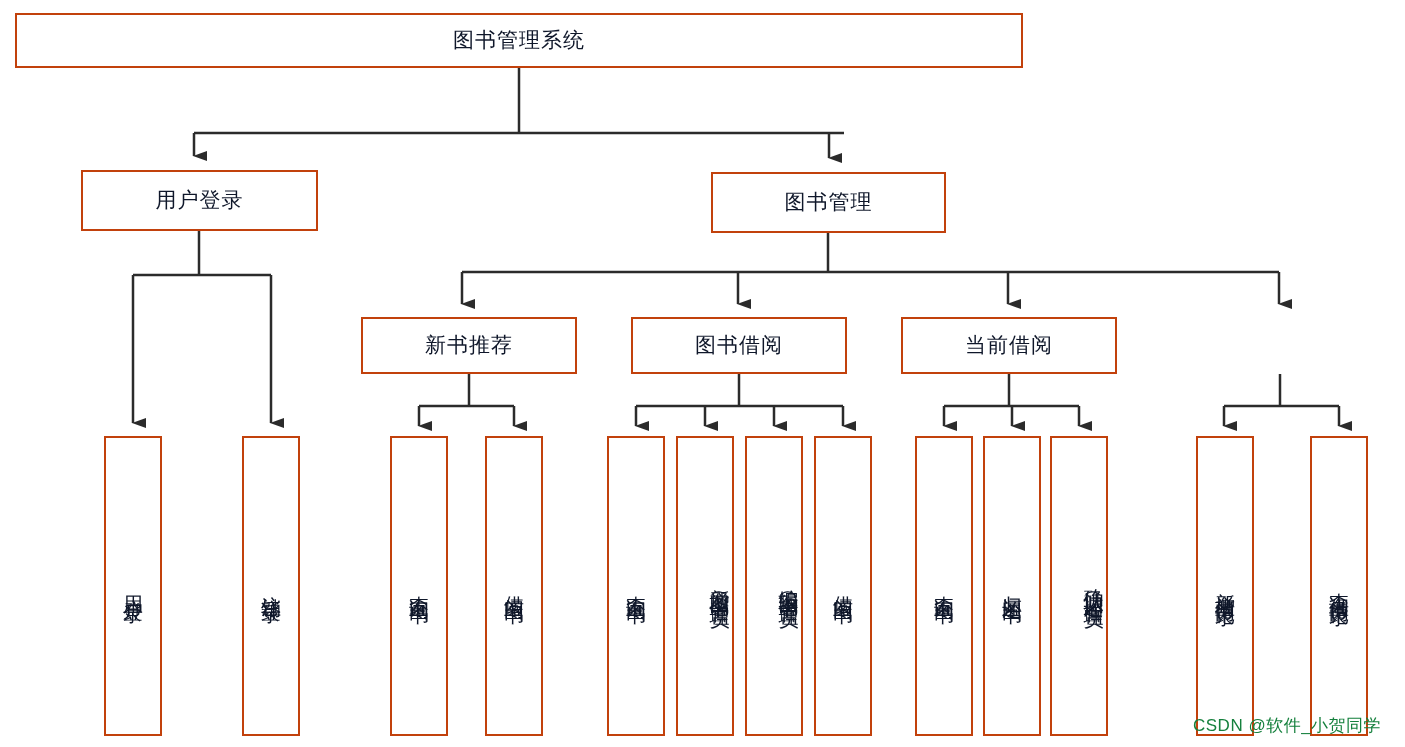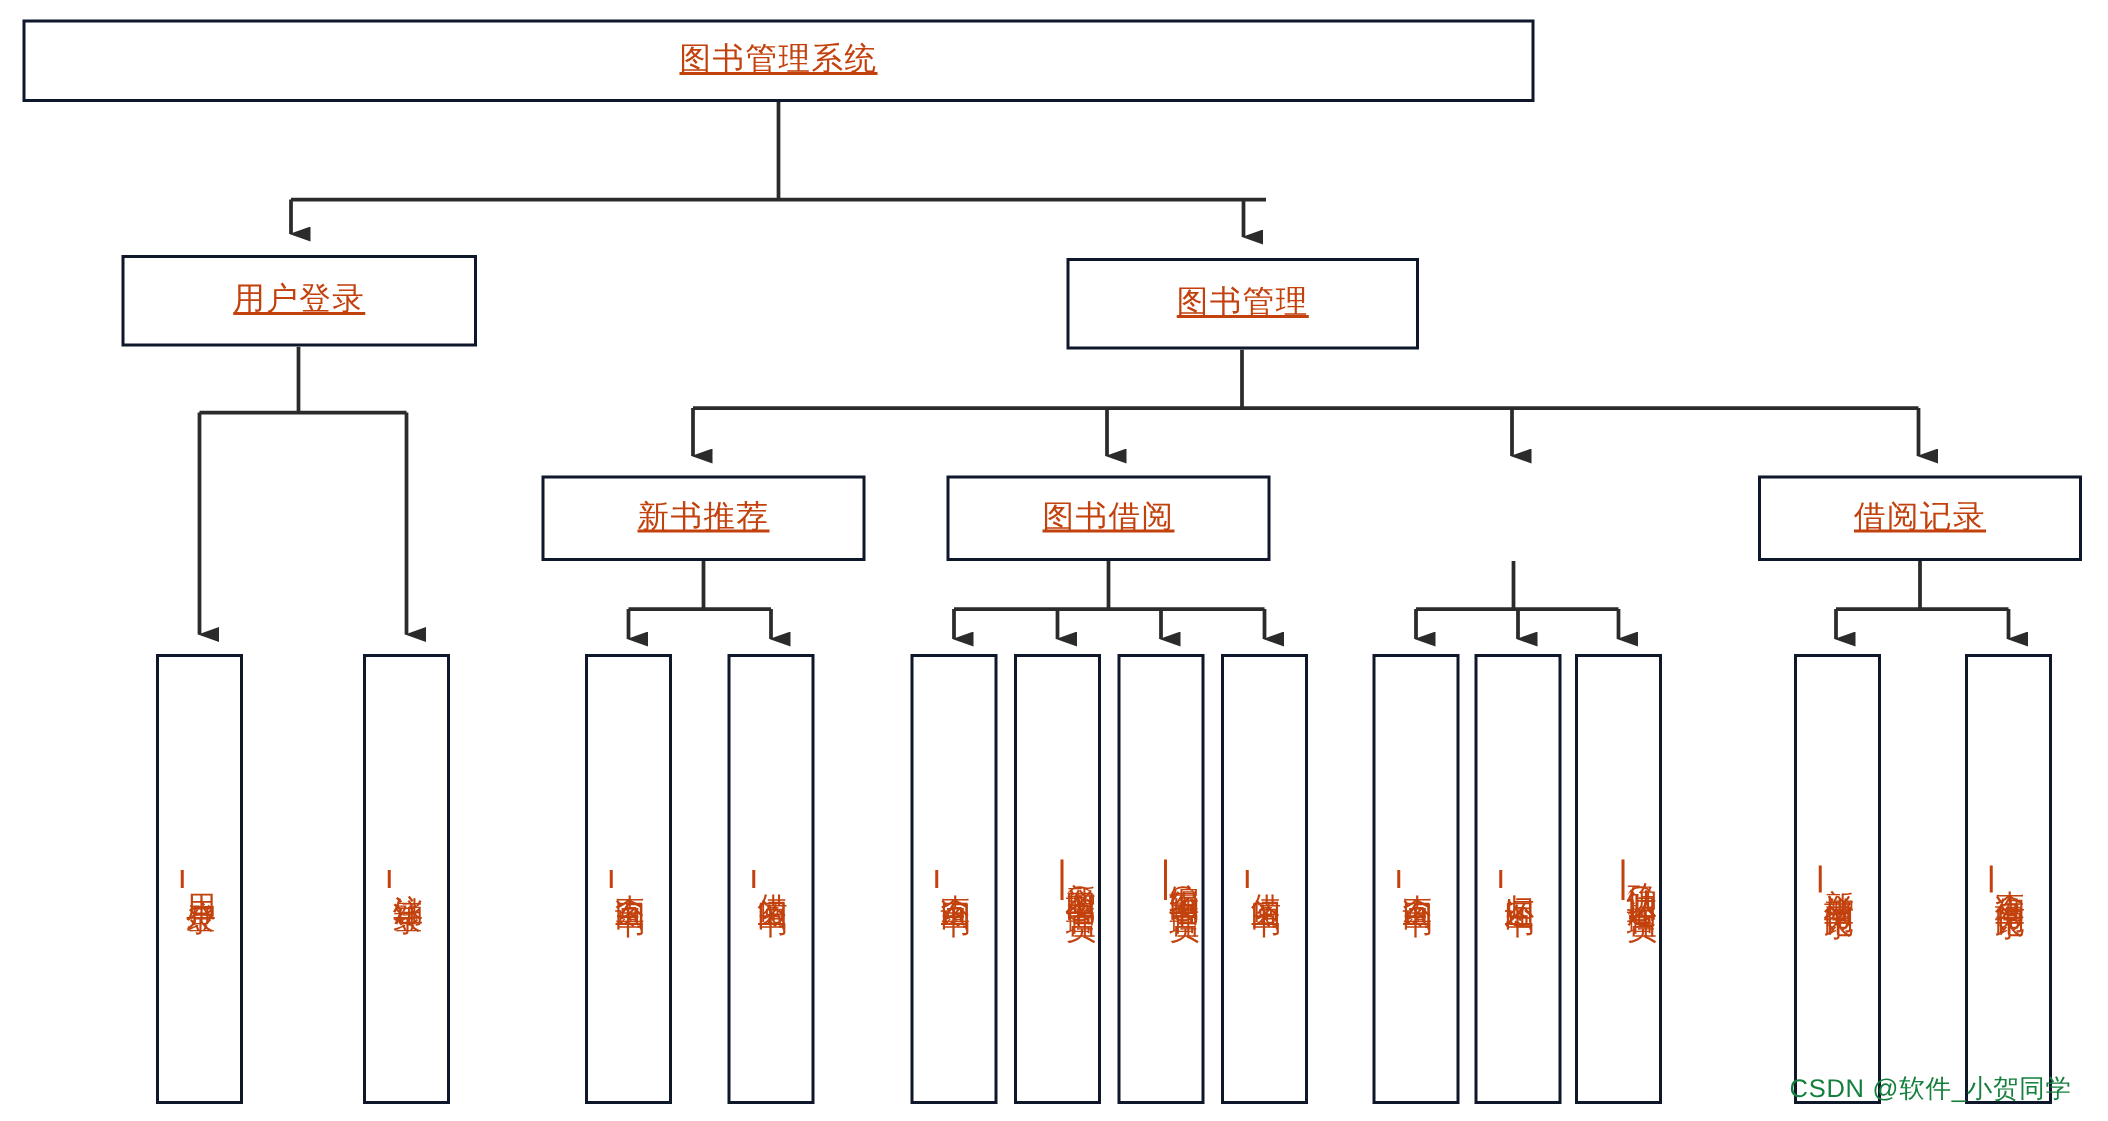--- a/index.html
+++ b/index.html
@@ -23,31 +23,30 @@
   svg.layer {
     position: absolute;
     top: 0;
     left: 0;
     width: 1405px;
     height: 747px;
   }
   .node {
     position: absolute;
     box-sizing: border-box;
-    border: 2px solid #0f172a;
+    border: 2px solid #c2410c;
     background: #ffffff;
-    color: #c2410c;
+    color: #0f172a;
     display: flex;
     align-items: center;
     justify-content: center;
     font-size: 21px;
     line-height: 1.25;
     letter-spacing: 1px;
     white-space: nowrap;
-    text-decoration: underline;
   }
   .node .label {
     display: block;
     text-align: center;
   }
   .node.leaf {
     writing-mode: vertical-rl;
     text-orientation: upright;
     align-items: flex-start;
     justify-content: center;
@@ -144,24 +143,24 @@
   </div>
 
   <div class="node" style="left:631px; top:317px; width:216px; height:57px;">
     <span class="label">图书借阅</span>
   </div>
 
   <div class="node" style="left:361px; top:317px; width:216px; height:57px;">
     <span class="label">新书推荐</span>
   </div>
 
-
-  <div class="node" style="left:1172px; top:317px; width:216px; height:57px;">
-    <span class="label">借阅记录</span>
-  </div>
+  <div class="node" style="left:901px; top:317px; width:216px; height:57px;">
+    <span class="label">当前借阅</span>
+  </div>
+
 
   <div class="node leaf centered" style="left:104px; top:436px; width:58px; height:300px;">
     <span class="label">用户登录</span>
   </div>
 
   <div class="node leaf centered" style="left:242px; top:436px; width:58px; height:300px;">
     <span class="label">注销登录</span>
   </div>
 
   <div class="node leaf centered" style="left:390px; top:436px; width:58px; height:300px;">

